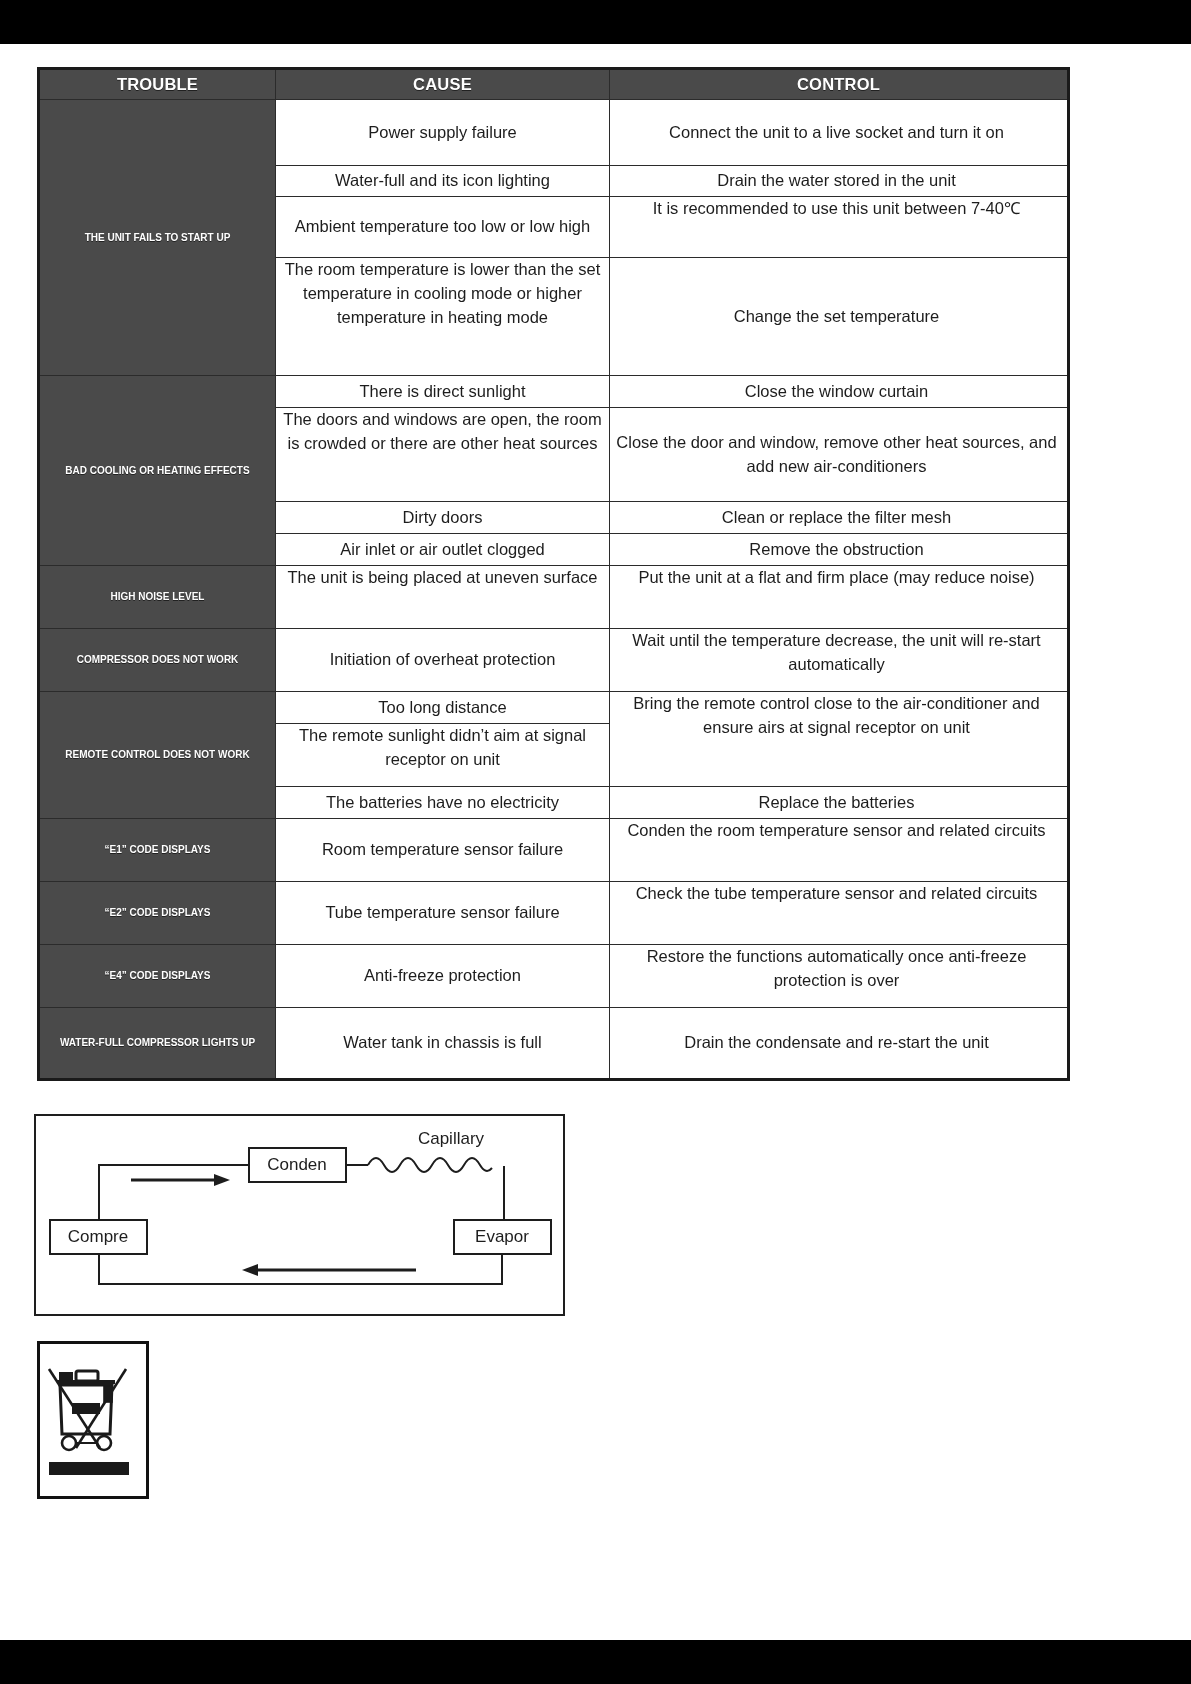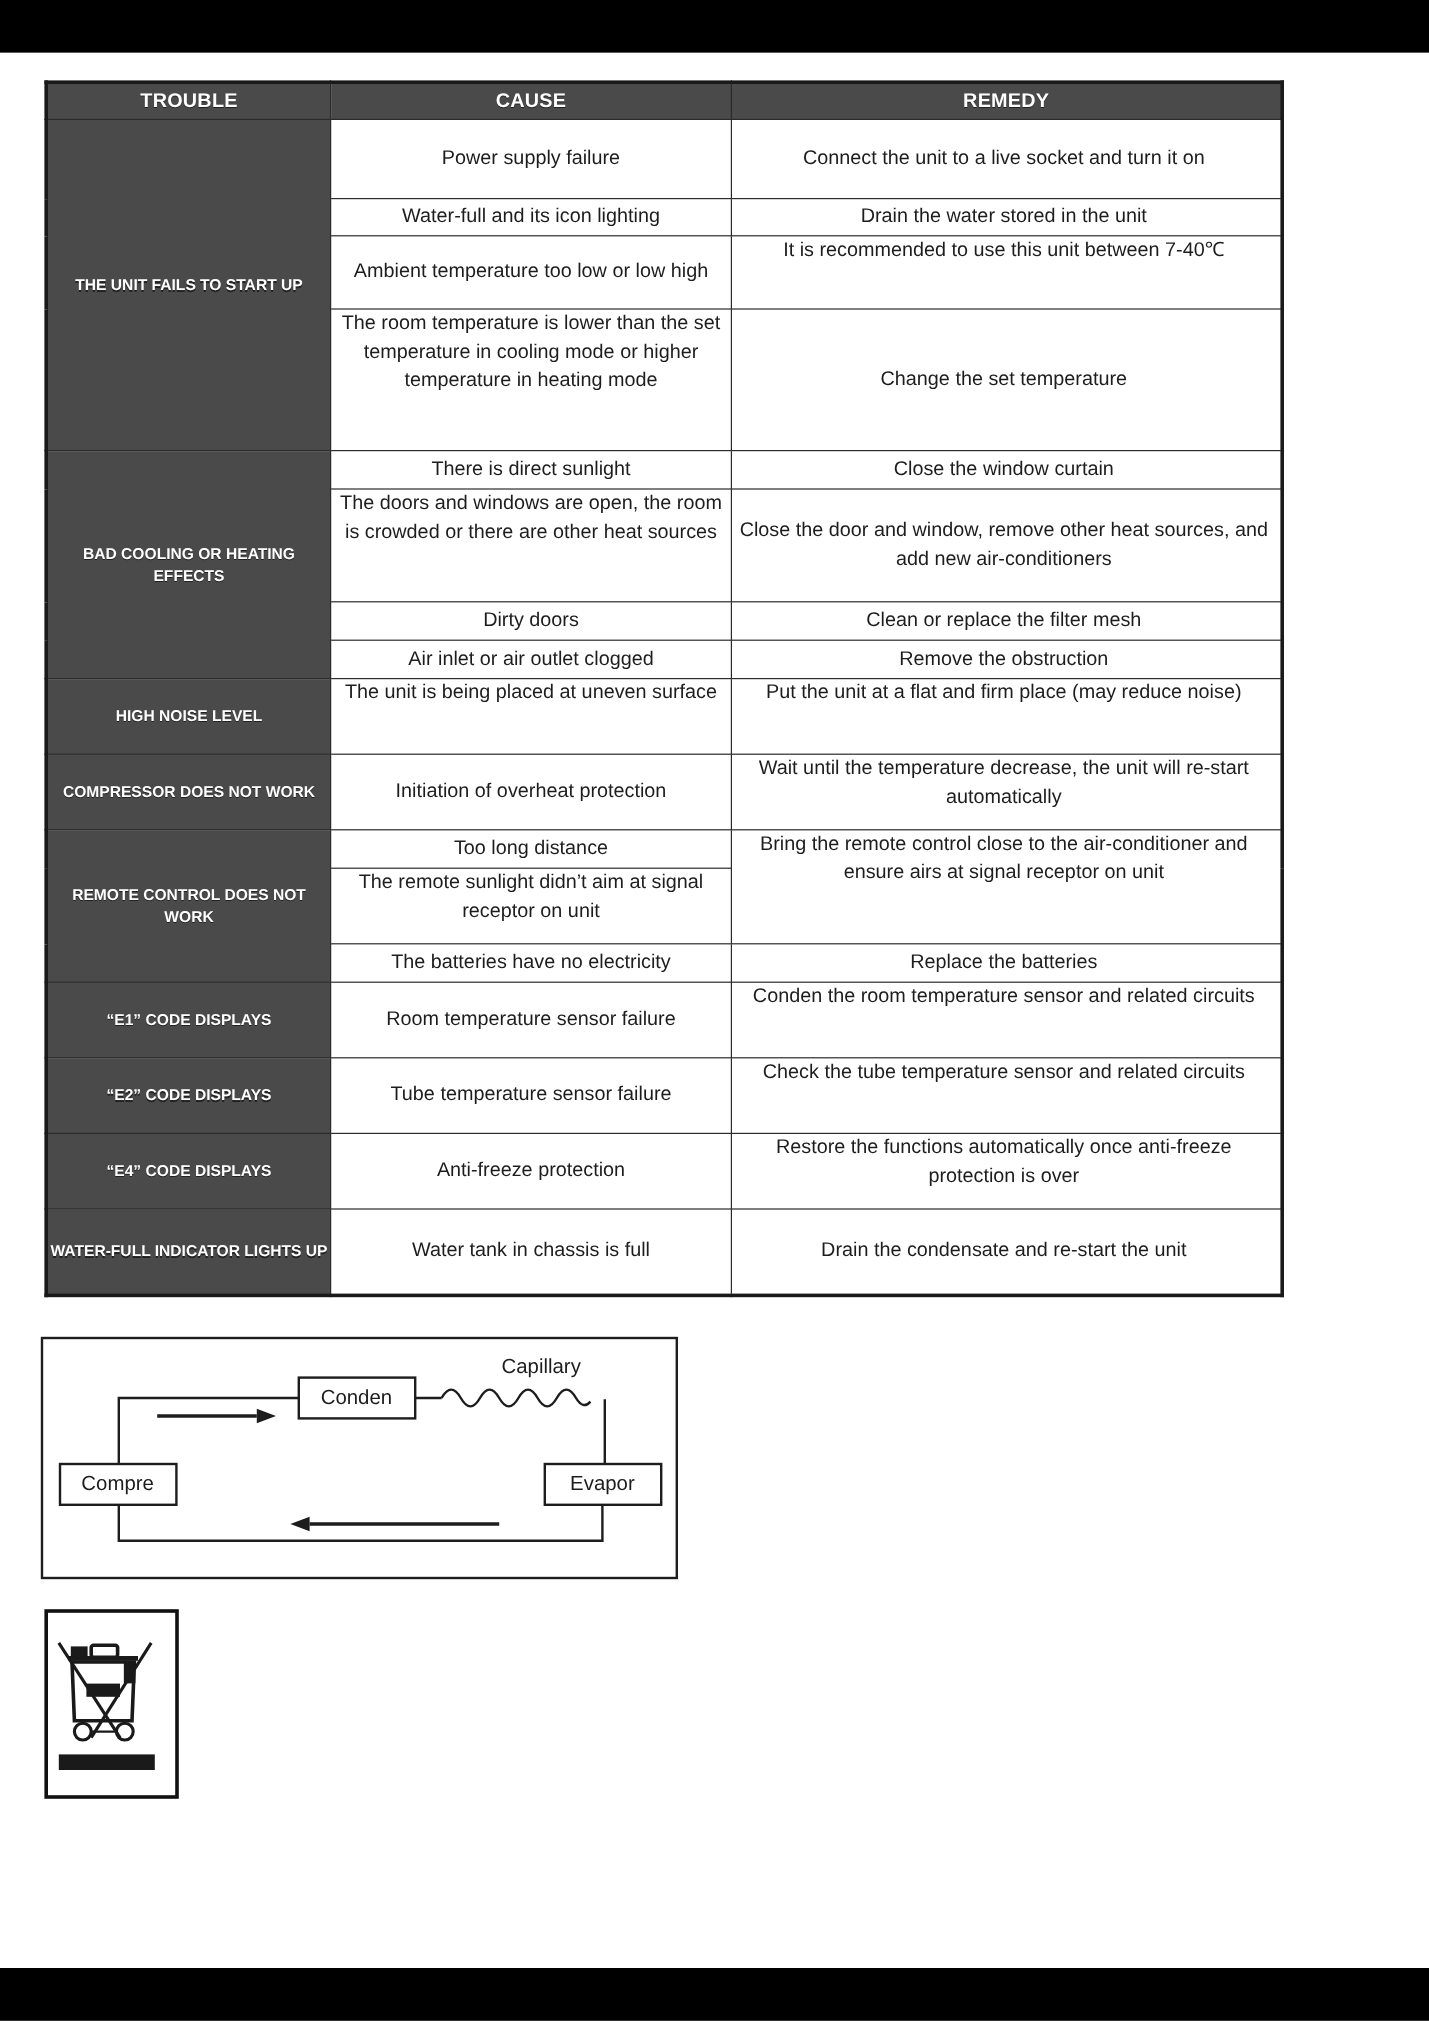--- a/index.html
+++ b/index.html
@@ -66,21 +66,21 @@
     font-size: 16.5px;
     letter-spacing: 0.2px;
     text-align: center;
     height: 29px;
     text-shadow: 0 1px 0 rgba(0,0,0,0.55);
   }
   td.trouble-cell {
     background: #4a4a4a;
     color: #ffffff;
     font-weight: bold;
-    font-size: 13px;
+    font-size: 10px;
     text-align: center;
     line-height: 1.38;
     padding: 4px 6px;
     text-shadow: 0 1px 0 rgba(0,0,0,0.55);
   }
   td.body-cell {
     background: #ffffff;
     color: #1d1d1d;
     font-size: 16.5px;
     line-height: 1.45;
@@ -135,21 +135,21 @@
     <table class="trouble">
       <colgroup>
         <col class="c-trouble">
         <col class="c-cause">
         <col class="c-remedy">
       </colgroup>
       <thead>
         <tr>
           <th class="hdr">TROUBLE</th>
           <th class="hdr">CAUSE</th>
-          <th class="hdr">REMEDY</th>
+          <th class="hdr">CONTROL</th>
         </tr>
       </thead>
       <tbody>
 
         <tr>
           <td class="trouble-cell" rowspan="4">THE UNIT FAILS TO START UP</td>
           <td class="body-cell" style="height:65px">Power supply failure</td>
           <td class="body-cell pad-r">Connect the unit to a live socket and turn it on</td>
         </tr>
         <tr>
@@ -220,21 +220,21 @@
           <td class="body-cell pad-r" style="vertical-align:top">Check the tube temperature sensor and related circuits</td>
         </tr>
 
         <tr>
           <td class="trouble-cell">“E4” CODE DISPLAYS</td>
           <td class="body-cell" style="height:62px">Anti-freeze protection</td>
           <td class="body-cell pad-r" style="vertical-align:top">Restore the functions automatically once anti-freeze protection is over</td>
         </tr>
 
         <tr>
-          <td class="trouble-cell">WATER-FULL INDICATOR LIGHTS UP</td>
+          <td class="trouble-cell">WATER-FULL COMPRESSOR LIGHTS UP</td>
           <td class="body-cell" style="height:70px">Water tank in chassis is full</td>
           <td class="body-cell pad-r">Drain the condensate and re-start the unit</td>
         </tr>
       </tbody>
     </table>
   </div>
 
   <div class="diagram-box">
     <svg width="523" height="194" viewBox="0 0 523 194" xmlns="http://www.w3.org/2000/svg">
 

